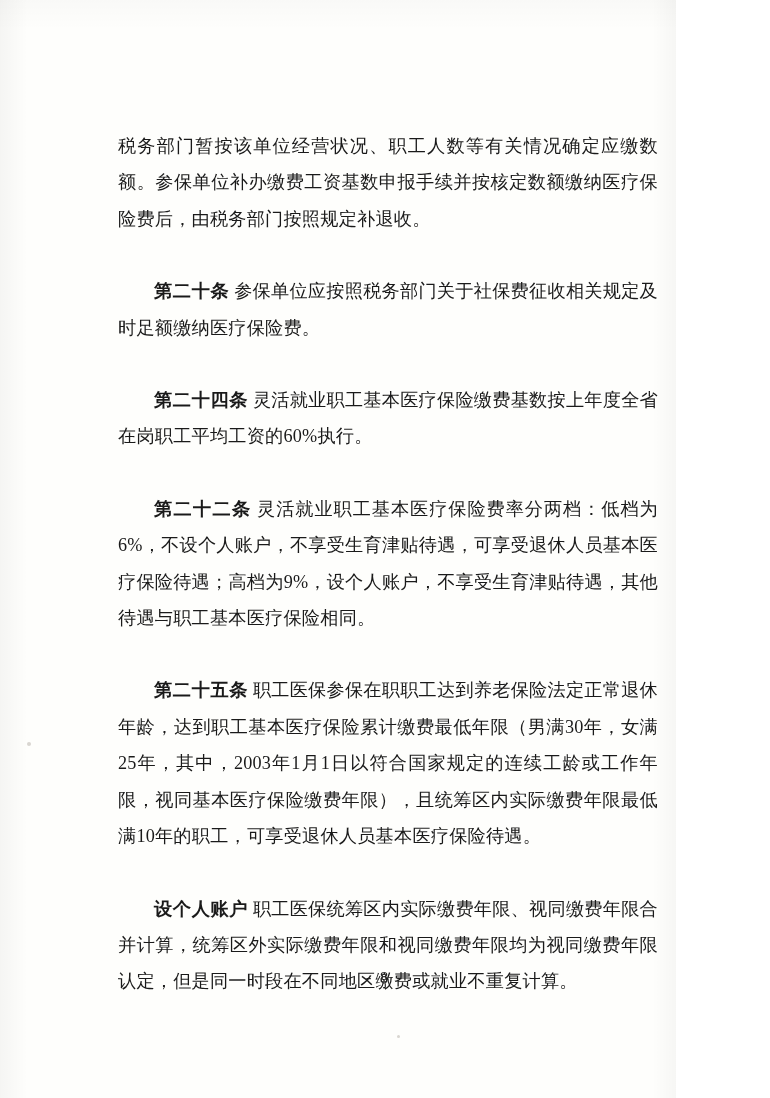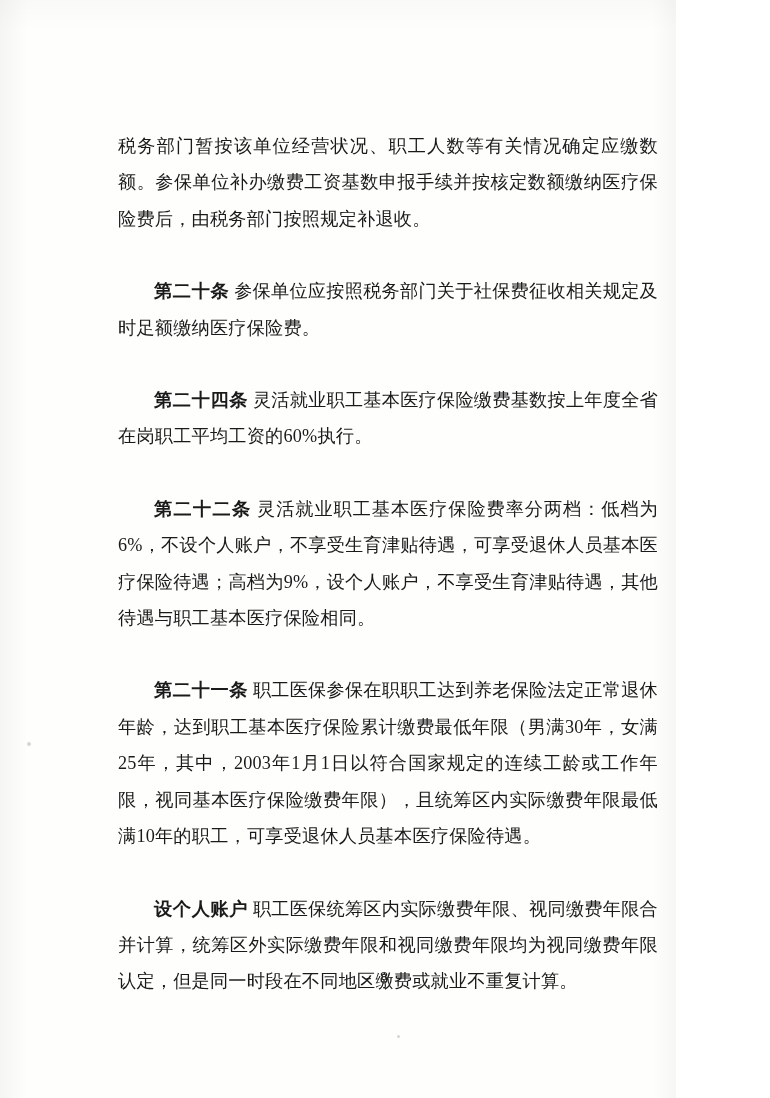--- a/index.html
+++ b/index.html
@@ -99,21 +99,21 @@
       <span>灵活就业职工基本医疗保险缴费基数按上年度全省在岗职工平均工资的60%执行。</span>
     </p>
 
     <p class="para indent">
       <span class="art">第二十二条</span>
       <span>灵活就业职工基本医疗保险费率分两档：低档为6%，不设个人账户，不享受生育津贴待遇，可享受退休人员基本医疗保险待遇；高档为9%，设个人账户，不享受生育津贴待遇，其他待遇与职工基本医疗保险相同。</span>
     </p>
 
 
     <p class="para indent">
-      <span class="art">第二十一条</span>
+      <span class="art">第二十五条</span>
       <span>职工医保参保在职职工达到养老保险法定正常退休年龄，达到职工基本医疗保险累计缴费最低年限（男满30年，女满25年，其中，2003年1月1日以符合国家规定的连续工龄或工作年限，视同基本医疗保险缴费年限），且统筹区内实际缴费年限最低满10年的职工，可享受退休人员基本医疗保险待遇。</span>
     </p>
 
     <p class="para indent">
       <span class="art">设个人账户</span>
       <span>职工医保统筹区内实际缴费年限、视同缴费年限合并计算，统筹区外实际缴费年限和视同缴费年限均为视同缴费年限认定，但是同一时段在不同地区缴费或就业不重复计算。</span>
     </p>
 
 
   </div>

